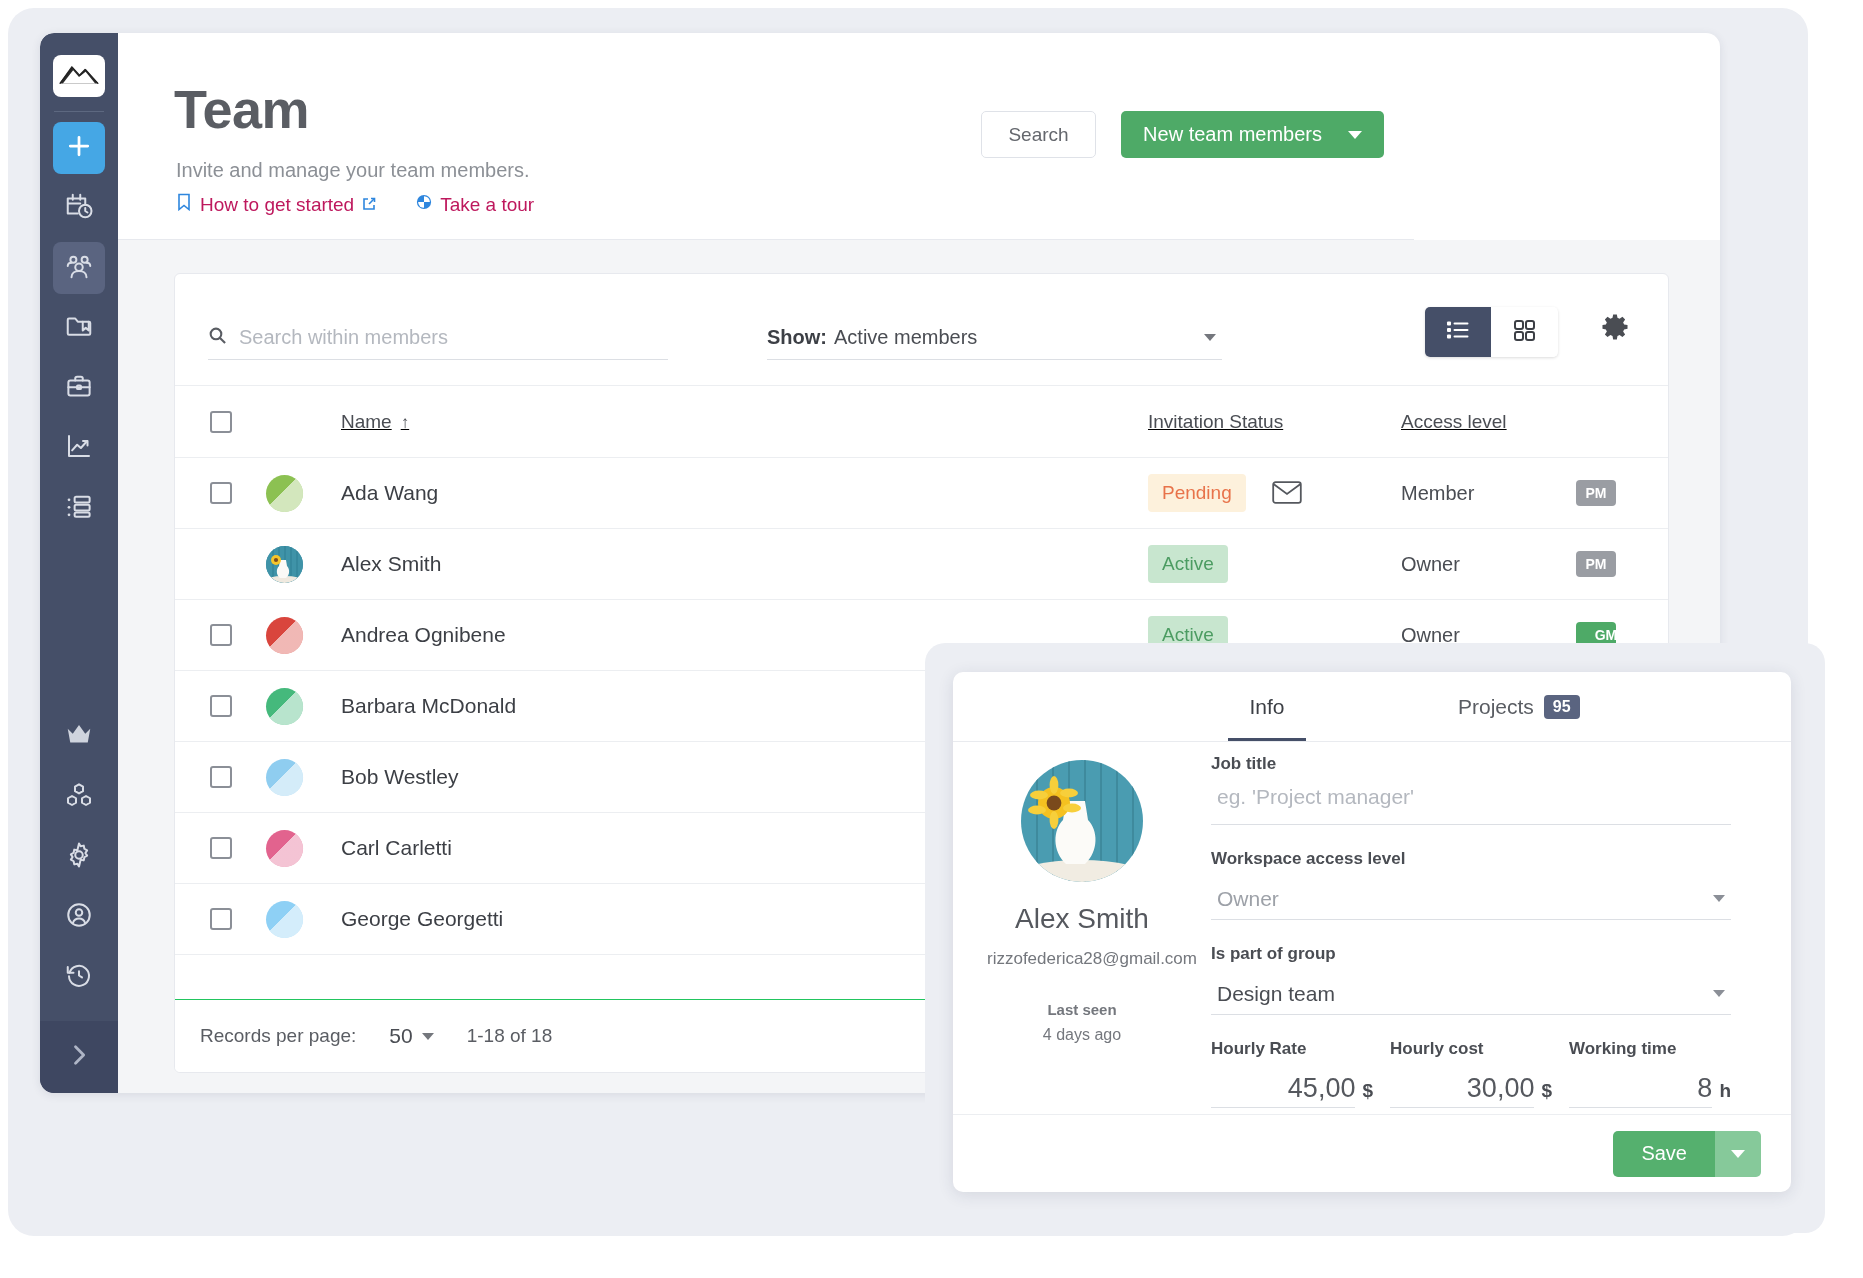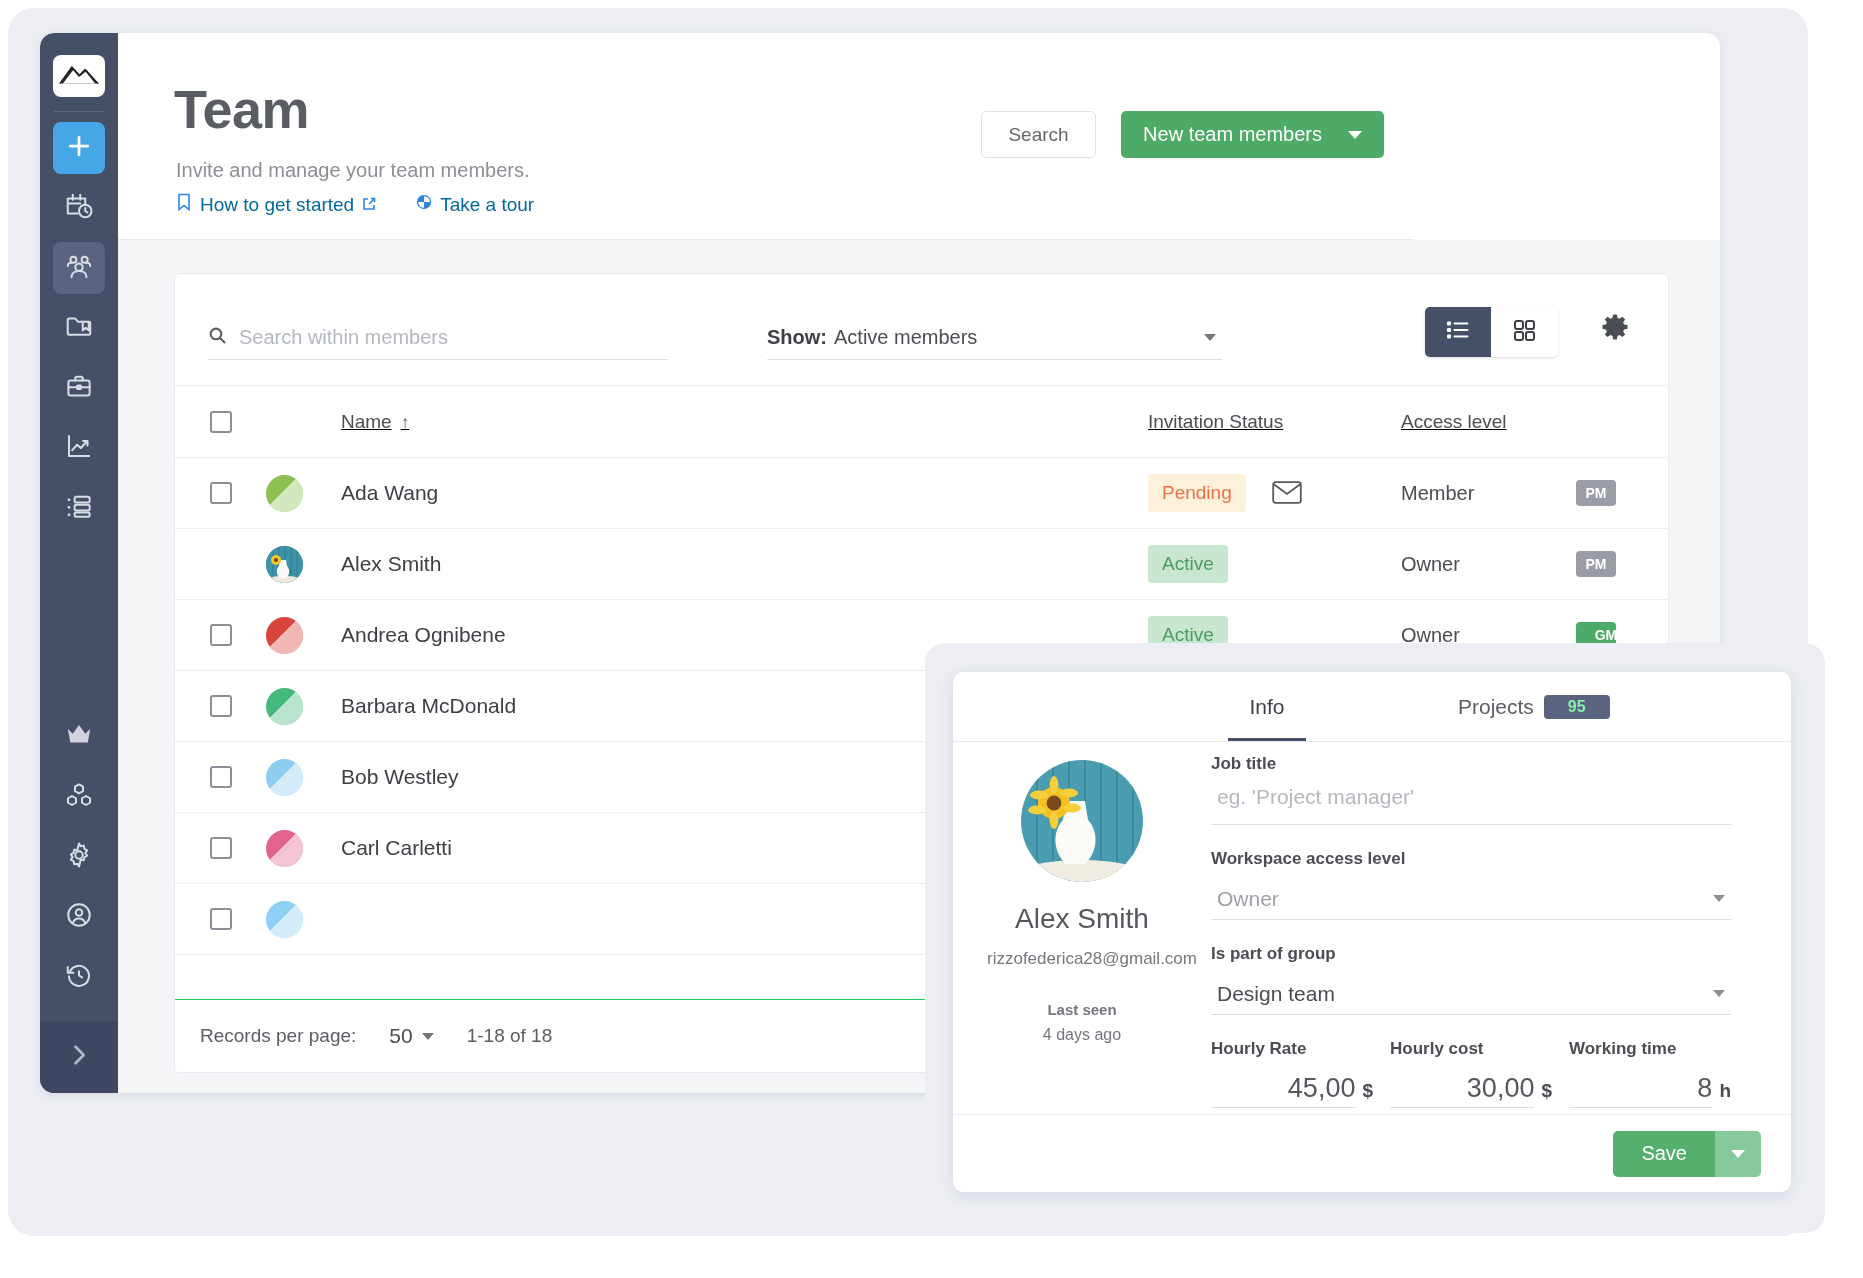--- a/index.html
+++ b/index.html
@@ -61,21 +61,21 @@
   .page-header{
     position:absolute; left:78px; top:0; width:1296px; height:207px;
     background:#ffffff; border-bottom:1px solid #e7e9ee;
   }
   .page-title{
     position:absolute;left:56px;top:45px;font-size:54px;font-weight:bold;
     color:#5a5d63;letter-spacing:-.5px;
   }
   .page-sub{position:absolute;left:58px;top:126px;font-size:20px;color:#8c9096;}
   .hdr-links{position:absolute;left:58px;top:160px;display:flex;gap:40px;align-items:center;}
-  .hdr-link{display:flex;align-items:center;gap:8px;color:#0369a1;font-size:19px;cursor:pointer;}
+  .hdr-link{display:flex;align-items:center;gap:8px;color:#be185d;font-size:19px;cursor:pointer;}
   .hdr-link svg{width:16px;height:18px;stroke:#2e86de;fill:none;stroke-width:1.6;}
   .hdr-link .ext svg{width:14px;height:14px;}
   .tour-ic{width:17px;height:17px;}
 
   .btn-groups{
     position:absolute;right:318px;top:78px;
     width:115px;height:47px;border:1px solid #dfe2e8;border-radius:5px;background:#fff;
     display:flex;align-items:center;justify-content:center;font-size:19px;color:#64676d;cursor:pointer;
   }
   .btn-new{
@@ -176,21 +176,21 @@
     background:#fff;border-radius:10px;overflow:hidden;
     box-shadow:0 3px 16px rgba(40,50,80,.12);
   }
   .d-tabs{height:70px;display:flex;align-items:flex-end;border-bottom:1px solid #e9ebef;padding-left:275px;}
   .d-tab{position:relative;height:68px;display:flex;align-items:center;gap:10px;cursor:pointer;}
   .d-tab .t{font-size:21px;color:#5a5d63;}
   .d-tab.sel .t{color:#3c3f45;}
   .d-tab.sel:after{content:"";position:absolute;left:0;right:0;bottom:0;height:3px;background:#454f68;}
   .tab-info{margin-left:0;width:78px;justify-content:center;}
   .tab-proj{margin-left:152px;}
-  .badge95{background:#5a6480;color:#86efac;font-size:16px;font-weight:bold;border-radius:4px;padding:3px 24px;}
+  .badge95{background:#5a6480;color:#ffffff;font-size:16px;font-weight:bold;border-radius:4px;padding:3px 9px;}
 
   .d-body{position:relative;height:372px;}
   .profile{position:absolute;left:0;top:0;width:258px;height:372px;text-align:center;}
   .pf-av{width:122px;height:122px;border-radius:50%;margin:18px auto 0;overflow:hidden;position:relative;}
   .pf-name{margin-top:21px;font-size:28px;color:#55585e;}
   .pf-mail{margin-top:14px;font-size:17px;color:#74777d;padding-left:20px;}
   .pf-ls-lbl{margin-top:32px;font-size:15px;font-weight:bold;color:#74777d;}
   .pf-ls-val{margin-top:8px;font-size:16px;color:#74777d;}
 
   .form{position:absolute;left:258px;top:12px;width:520px;}
@@ -571,20 +571,21 @@
 
         <div class="trow">
           <div class="col-chk">
               <div class="chkbox"></div>
             </div>
           <div class="col-av">
             <div class="avatar" style="background:#8ed0f5">
               <div class="av-half" style="background:linear-gradient(135deg,rgba(255,255,255,0) 45%,rgba(255,255,255,.62) 45%)"></div>
             </div>
           </div>
+          <div class="col-name rowname">George Georgetti</div>
           <div class="col-inv"></div>
           <div class="col-acc acctxt"></div>
           <div class="col-badge"></div>
         </div>
 
         <div class="tfoot">
           <span class="foot-lbl">Records per page:</span>
           <span class="foot-sel">
             <span class="n">50</span>
             <span class="show-caret" style="position:static"></span>

